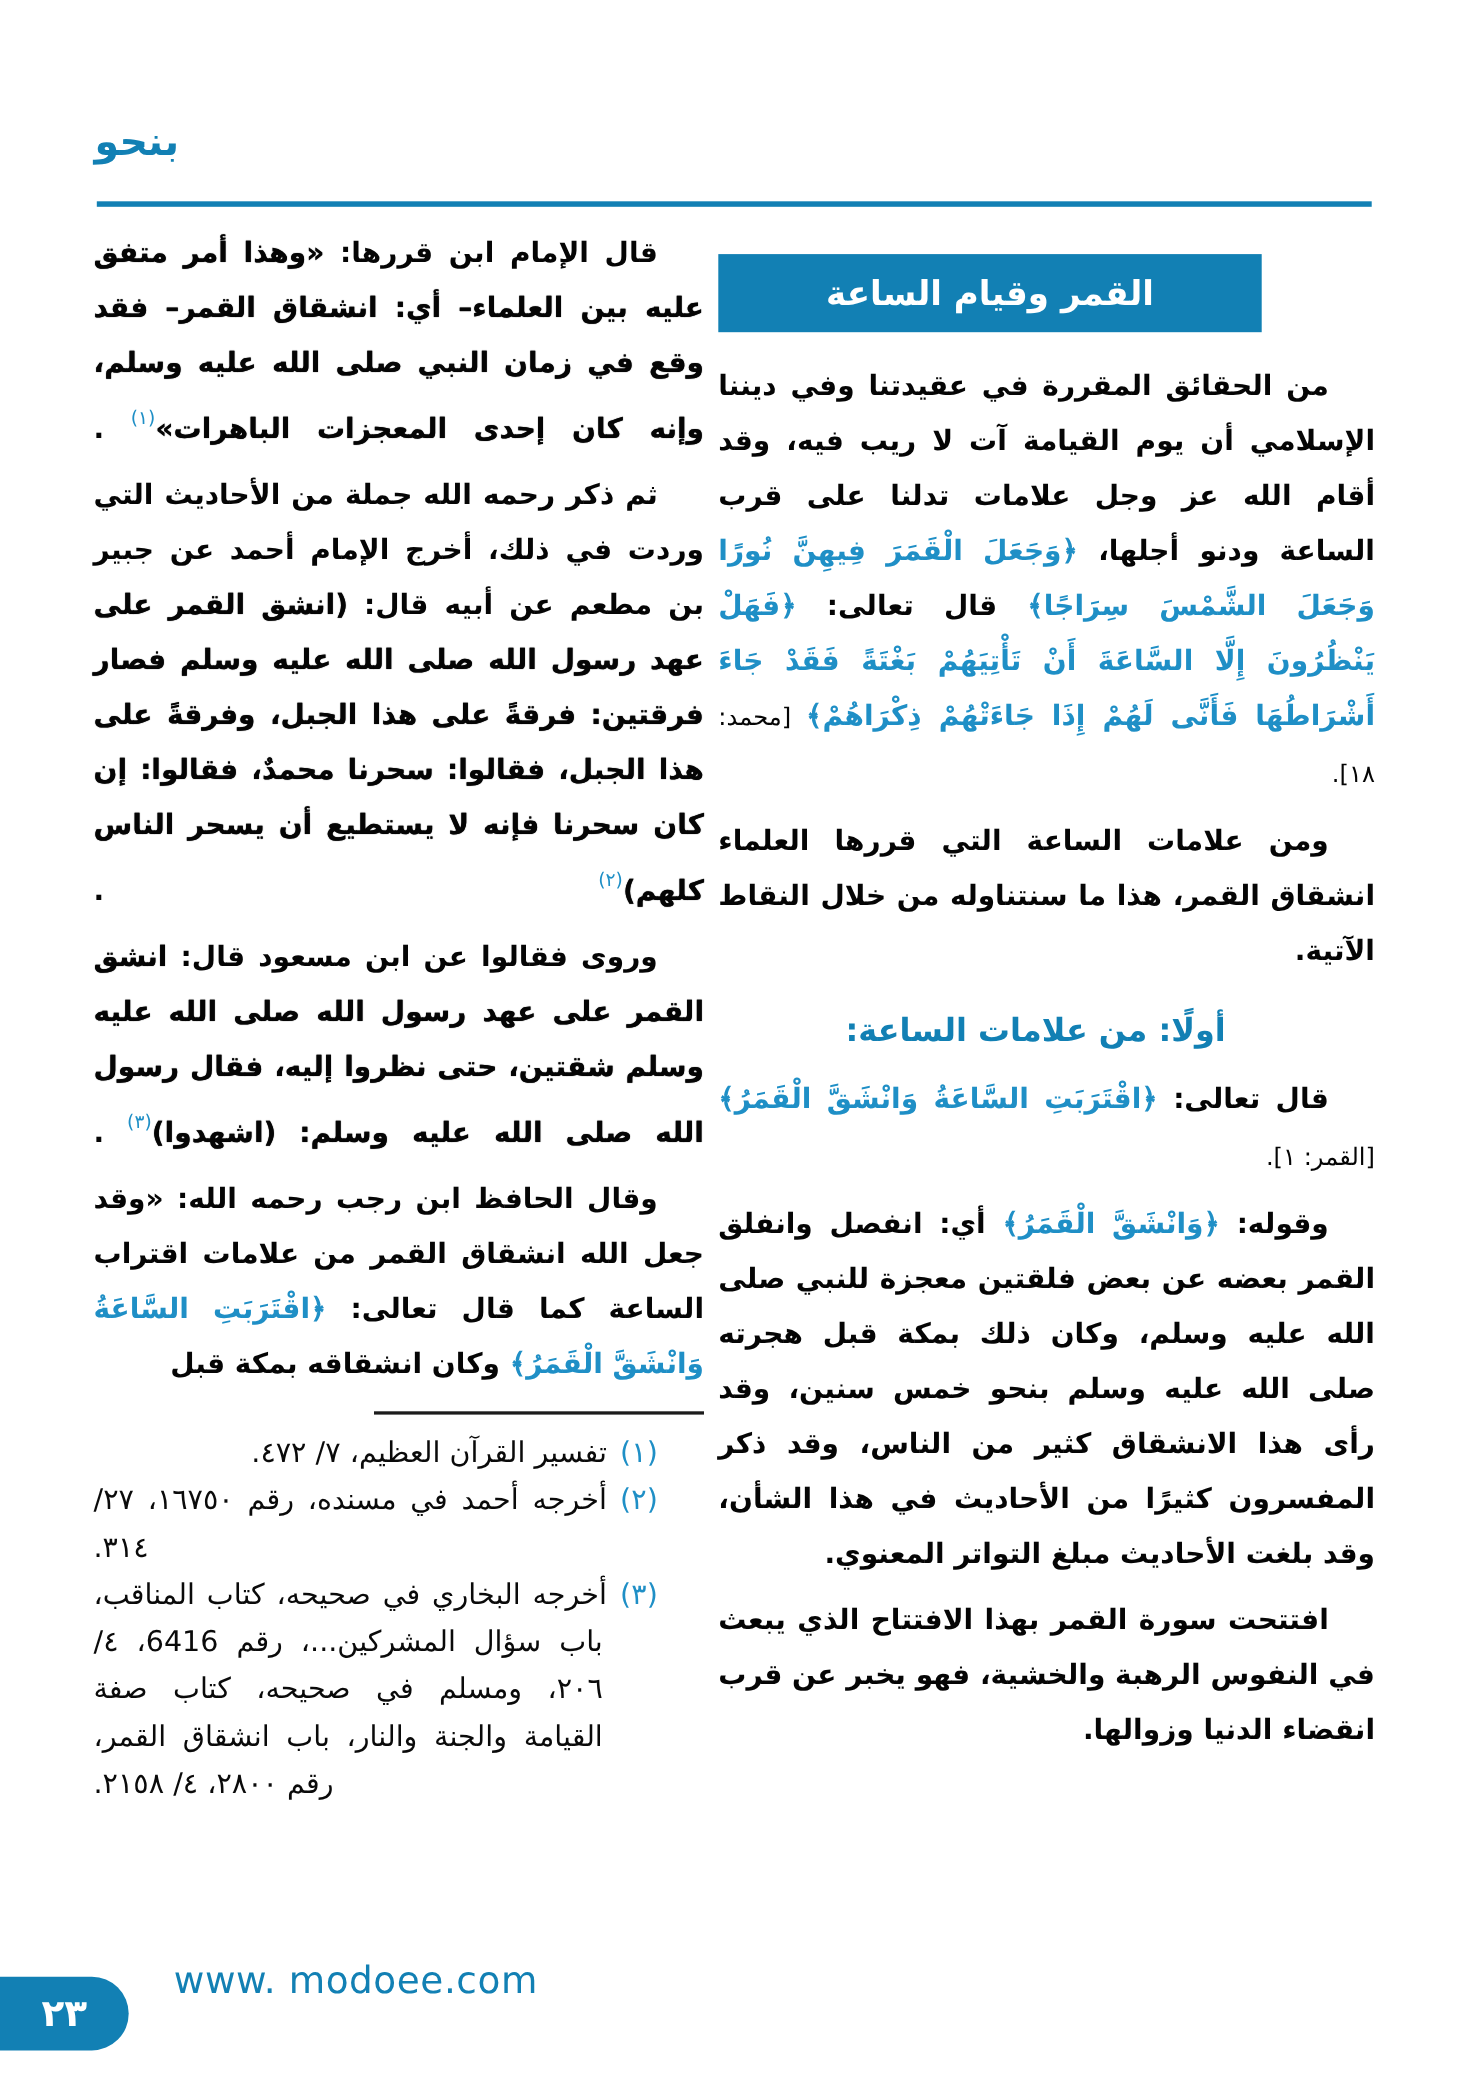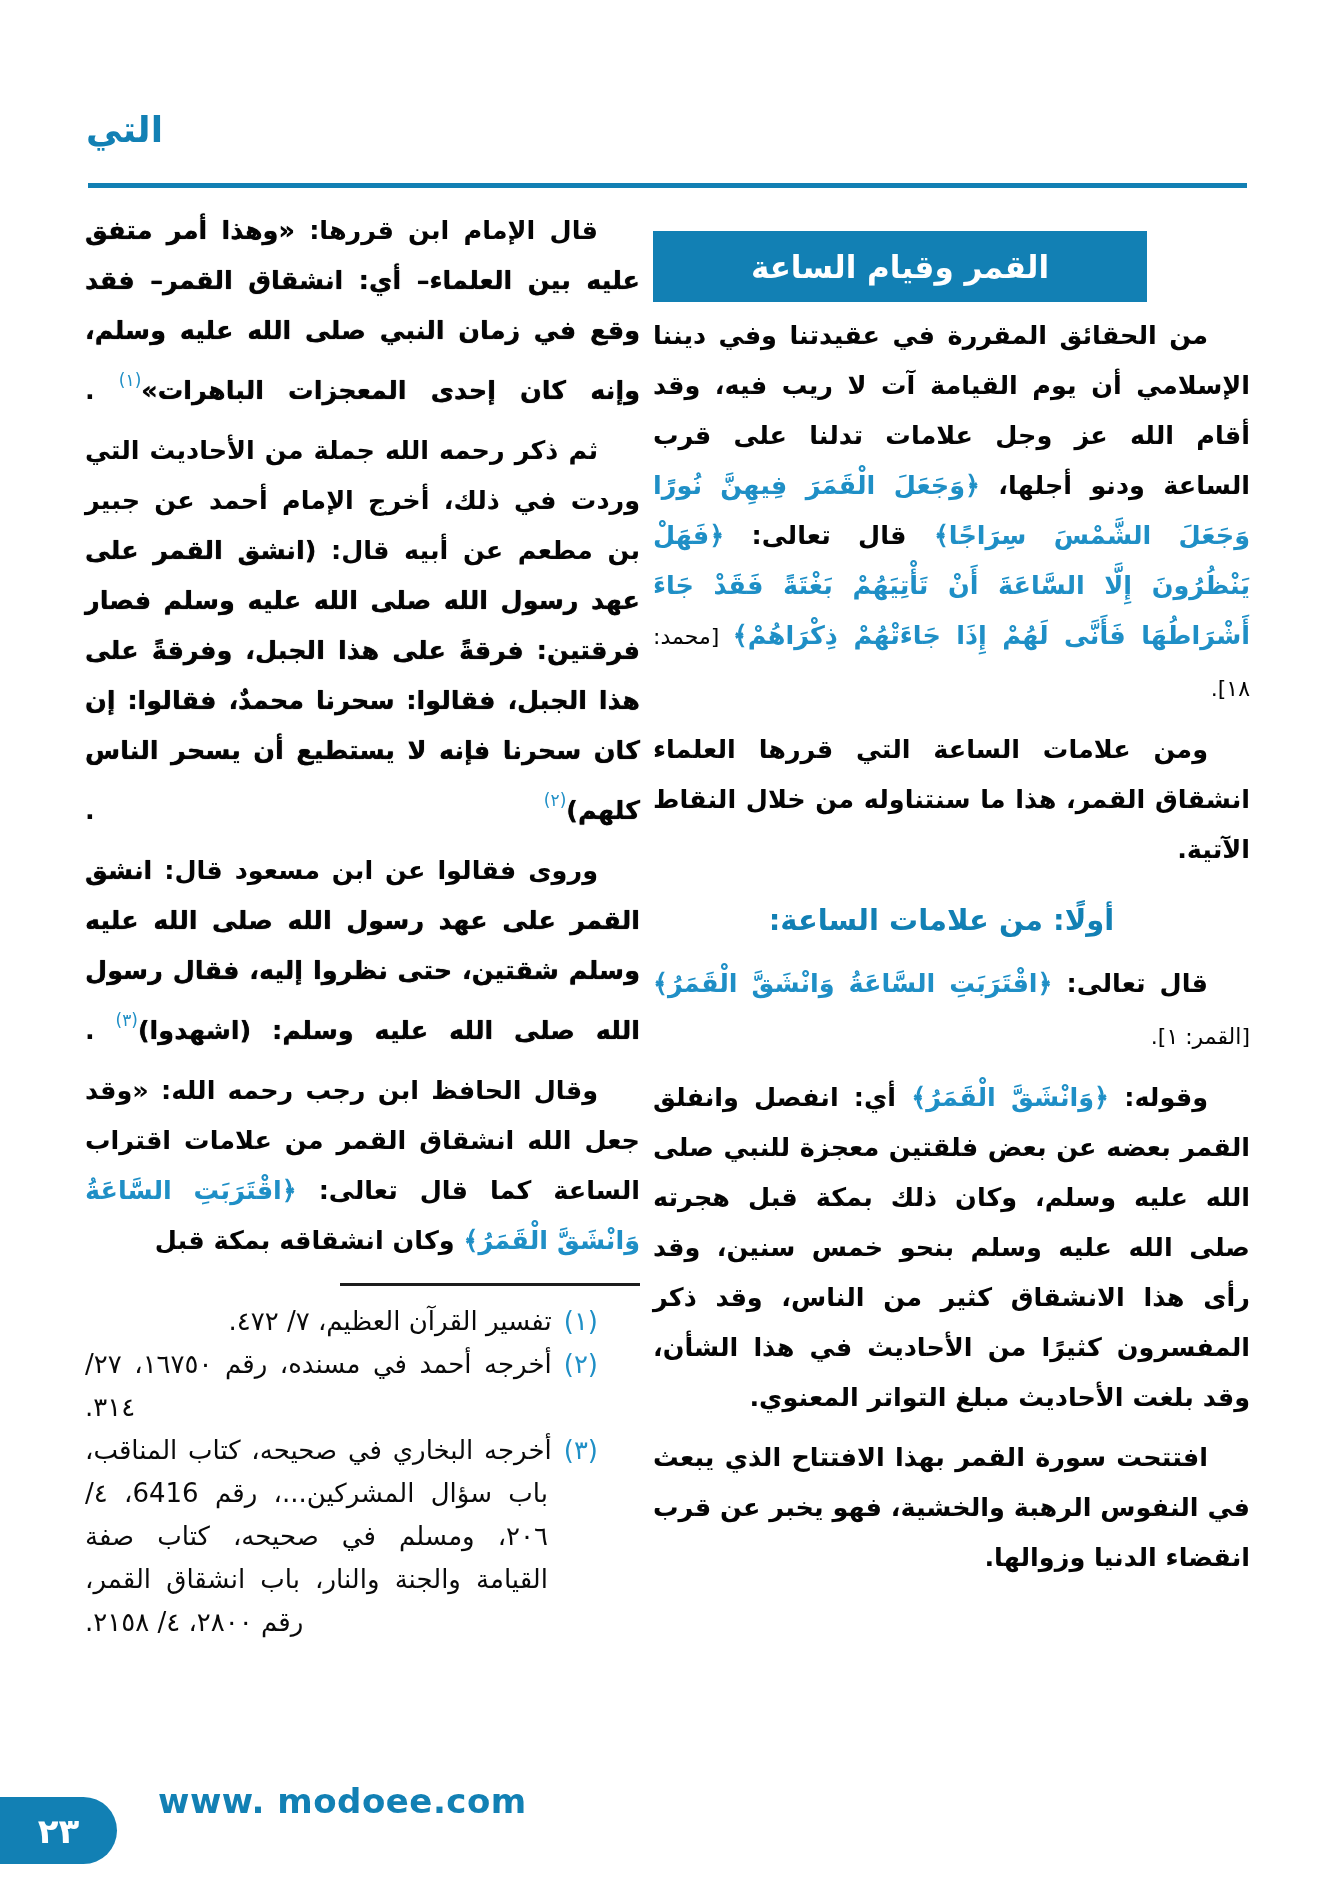--- a/index.html
+++ b/index.html
@@ -27,21 +27,21 @@
   }
   .col-main{width:597px;}
   .col-side{width:555px;}
   .p{
     font-size:25.5px;line-height:50px;font-weight:700;
     text-align:justify;text-indent:42px;margin:0 0 10px 0;
   }
   .force-last{text-align-last:justify;}
   .title-box{
     width:494px;height:71px;background:var(--accent);
-    margin:26px auto 8px 0;
+    margin:26px auto 24px 0;
     display:flex;align-items:center;justify-content:center;
     color:#ffffff;font-size:31px;font-weight:700;text-indent:0;
   }
   .subheading{
     color:var(--accent);font-size:29px;font-weight:700;
     margin:28px 20px 18px 0;text-align:center;line-height:1.3;
   }
   .seg-t{}
   .seg-h{text-shadow:0 0 0.8px currentColor;}
   .seg-q{color:var(--quran);}
@@ -56,27 +56,27 @@
   .fn-last-left{text-align-last:left;}
   .fn-marker{color:var(--quran);margin-left:12px;}
   .page-pill{
     position:absolute;left:0;top:1797px;width:117px;height:67px;
     background:var(--accent);border-radius:0 34px 34px 0;
     display:flex;align-items:center;justify-content:center;
     color:#ffffff;font-size:34px;font-weight:700;
   }
   .site-url{
     position:absolute;left:158px;top:1781px;direction:ltr;
-    color:var(--accent);font-size:34px;font-weight:700;letter-spacing:0.5px;
+    color:var(--accent);font-size:34px;font-weight:400;letter-spacing:0.5px;
   }
 </style>
 </head>
 <body>
 
-<div class="running-title">التي</div>
+<div class="running-title">بنحو</div>
 <div class="header-rule"></div>
 
 <div class="columns">
 
   <div class="col-main">
     <div class="title-box">
       <span>القمر وقيام الساعة</span>
     </div>
     <div class="p"><span class="seg-t">من الحقائق المقررة في عقيدتنا وفي ديننا الإسلامي أن يوم القيامة آت لا ريب فيه، وقد أقام الله عز وجل علامات تدلنا على قرب الساعة ودنو أجلها، </span><span class="seg-q">﴿وَجَعَلَ الْقَمَرَ فِيهِنَّ نُورًا وَجَعَلَ الشَّمْسَ سِرَاجًا﴾</span><span class="seg-t"> قال تعالى: </span><span class="seg-q">﴿فَهَلْ يَنْظُرُونَ إِلَّا السَّاعَةَ أَنْ تَأْتِيَهُمْ بَغْتَةً فَقَدْ جَاءَ أَشْرَاطُهَا فَأَنَّى لَهُمْ إِذَا جَاءَتْهُمْ ذِكْرَاهُمْ﴾</span><span class="seg-r"> [محمد: ١٨].</span></div>
     <div class="p"><span class="seg-t">ومن علامات الساعة التي قررها العلماء انشقاق القمر، هذا ما سنتناوله من خلال النقاط الآتية.</span></div>

